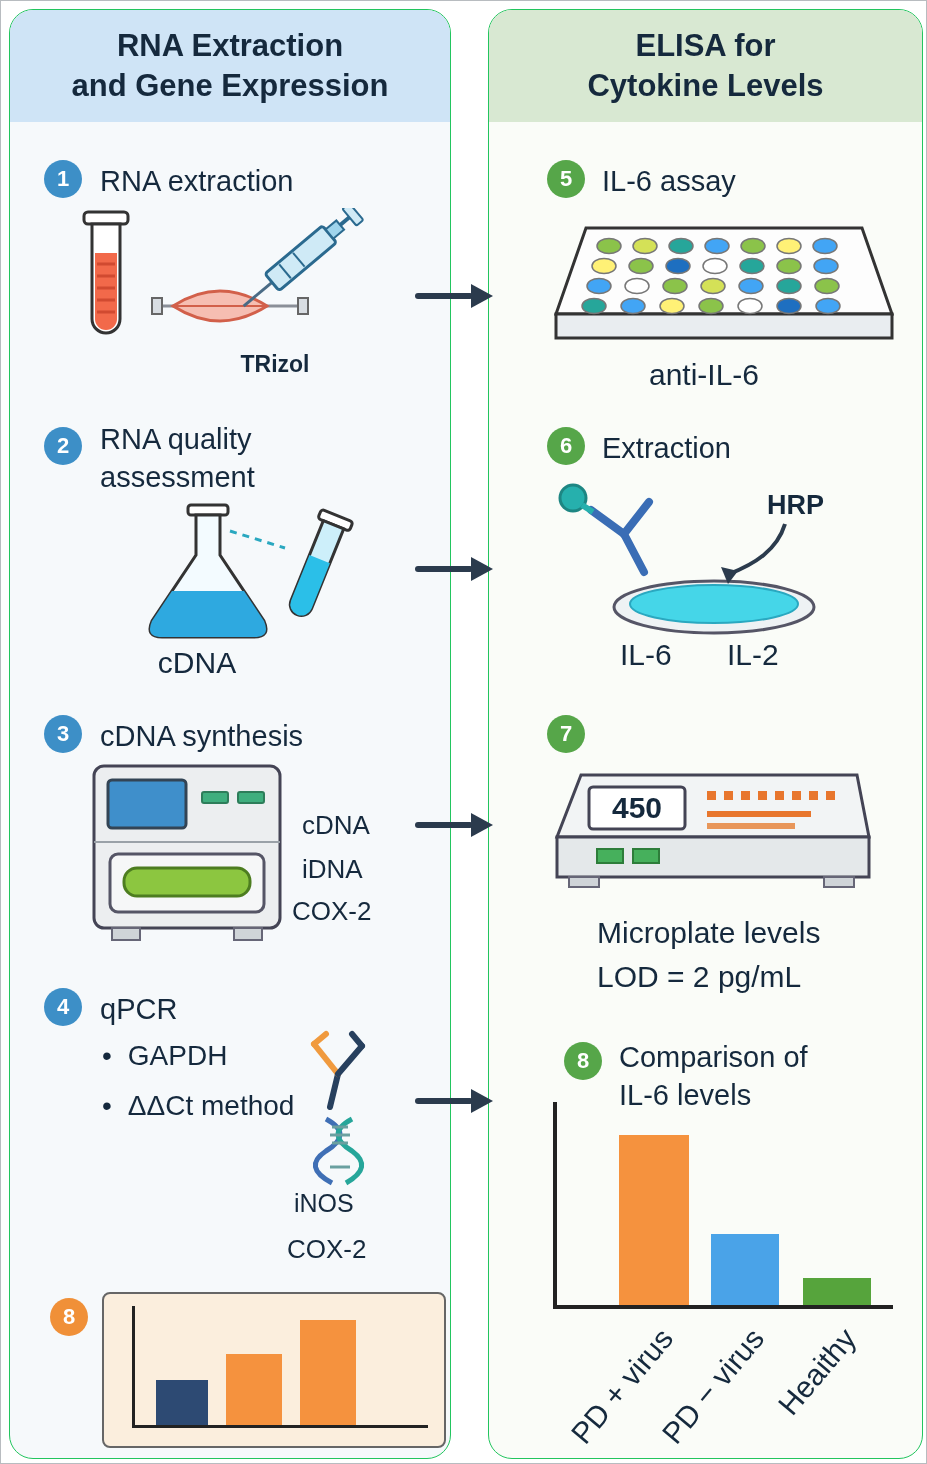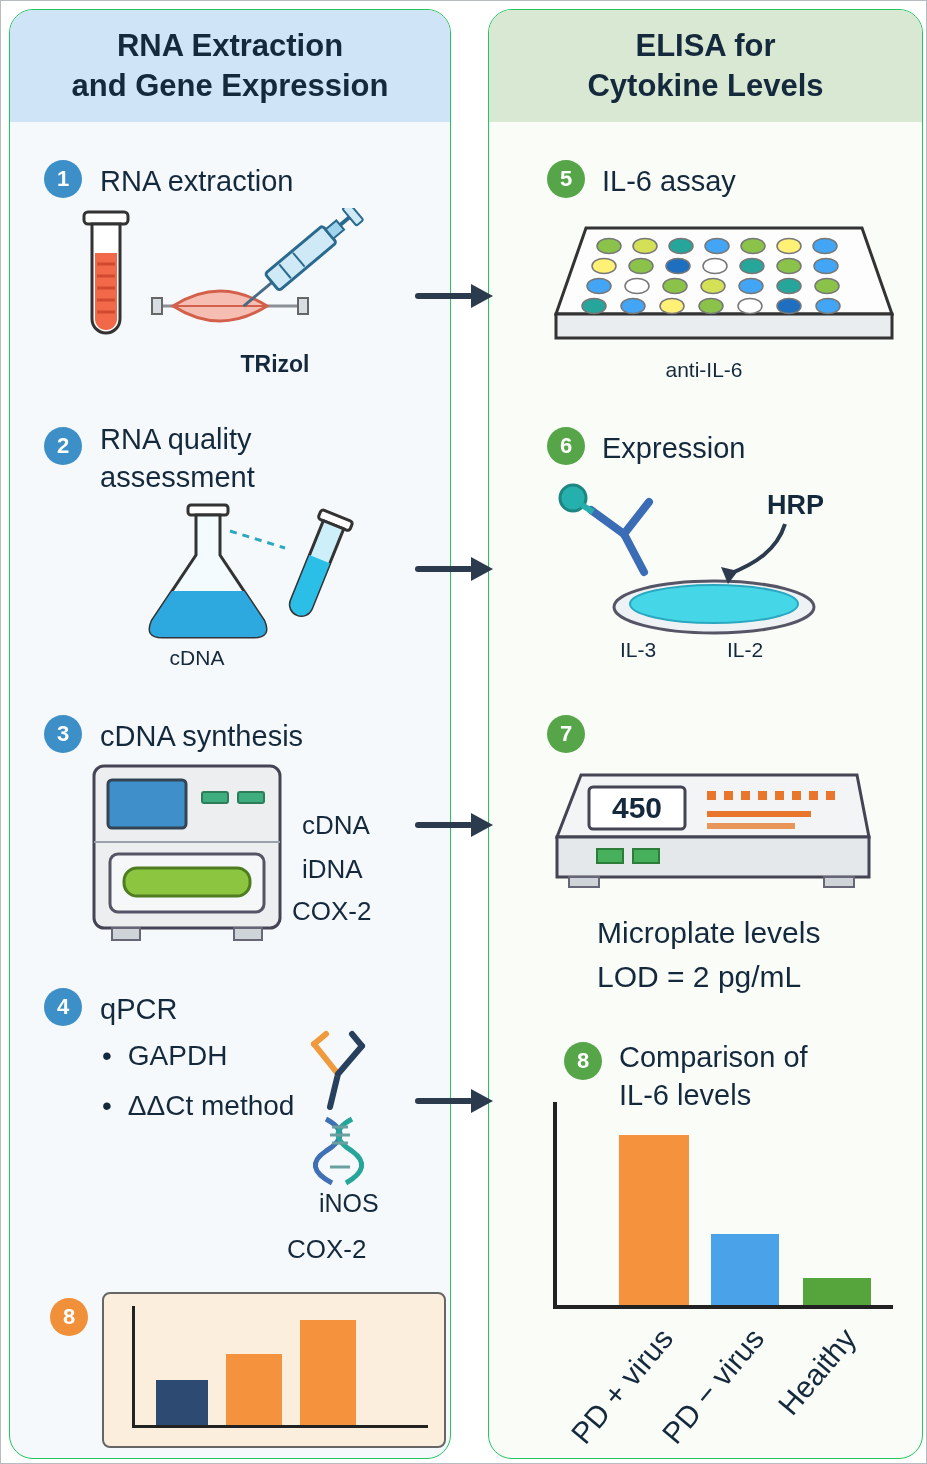--- a/index.html
+++ b/index.html
@@ -12,21 +12,21 @@
   .panel-header{position:absolute;top:0;left:0;right:0;height:112px;border-radius:23px 23px 0 0;
     display:flex;align-items:center;justify-content:center;text-align:center;
     font-size:31px;font-weight:bold;line-height:40px;color:#15293d}
   .header-blue{background:#cfe4f6}
   .header-green{background:#d8e8d2}
   .circle{position:absolute;width:38px;height:38px;border-radius:50%;display:flex;
     align-items:center;justify-content:center;color:#fff;font-size:22px;font-weight:bold}
   .c-blue{background:#3d8fc7}.c-green{background:#56a649}.c-orange{background:#f09038}
   .step-title{position:absolute;font-size:29px;font-weight:500;line-height:38px;color:#15293d}
   .preline{white-space:pre-line}
-  .caption{position:absolute;font-size:21px;color:#15293d}
+  .caption{position:absolute;font-size:30px;color:#15293d}
   .caption.center{text-align:center}
   .bold{font-weight:bold}
   .bullet{position:absolute;font-size:28px;color:#15293d}
   .bullet::before{content:"•";margin-right:16px}
   .minilabel{position:absolute;font-size:25px;color:#15293d}
   .svgbox{position:absolute}
   .arrow{position:absolute;width:80px;height:24px}
   .arrow .shaft{position:absolute;left:0;top:9px;width:58px;height:6px;background:#2b3b4d;border-radius:3px}
   .arrow .head{position:absolute;left:56px;top:0;width:0;height:0;
     border-left:22px solid #2b3b4d;border-top:12px solid transparent;border-bottom:12px solid transparent}
@@ -126,21 +126,21 @@
       <path d="M62 24 L52 12" stroke="#27405e" stroke-width="6" fill="none" stroke-linecap="round"></path>
     </svg>
     <svg class="svgbox" style="left:300px;top:1105px" width="60" height="72" viewBox="0 0 60 72">
       <path d="M16 4 Q44 19 16 36 Q-8 52 22 68" stroke="#3f6fb5" stroke-width="5" fill="none"></path>
       <path d="M42 4 Q14 19 42 36 Q64 52 36 68" stroke="#26a69a" stroke-width="5" fill="none"></path>
       <line x1="22" y1="12" x2="38" y2="12" stroke="#6aa0a0" stroke-width="3"></line>
       <line x1="20" y1="20" x2="40" y2="20" stroke="#6aa0a0" stroke-width="3"></line>
       <line x1="22" y1="28" x2="38" y2="28" stroke="#6aa0a0" stroke-width="3"></line>
       <line x1="20" y1="52" x2="40" y2="52" stroke="#6aa0a0" stroke-width="3"></line>
     </svg>
-    <div class="minilabel" style="left:309px;top:1179px">iNOS</div>
+    <div class="minilabel" style="left:284px;top:1179px">iNOS</div>
     <div class="minilabel" style="left:277px;top:1224px;font-size:26px">COX-2</div>
 
     <div class="circle c-orange" style="left:40px;top:1288px">8</div>
     <div class="inset-box">
       <div class="axis" style="left:28px;top:12px;width:3px;height:122px"></div>
       <div class="axis" style="left:28px;top:131px;width:296px;height:3px"></div>
       <div class="inset-bar navy" style="left: 52px; width: 52px; height: 45px;"></div>
       <div class="inset-bar bar-orange" style="left: 122px; width: 56px; height: 71px;"></div>
       <div class="inset-bar bar-orange" style="left: 196px; width: 56px; height: 105px;"></div>
     </div>
@@ -182,36 +182,36 @@
           <ellipse cx="158" cy="84" rx="12" ry="7.5" fill="#fff176"></ellipse>
           <ellipse cx="197" cy="84" rx="12" ry="7.5" fill="#8bc34a"></ellipse>
           <ellipse cx="236" cy="84" rx="12" ry="7.5" fill="#ffffff"></ellipse>
           <ellipse cx="275" cy="84" rx="12" ry="7.5" fill="#1e6fc0"></ellipse>
           <ellipse cx="314" cy="84" rx="12" ry="7.5" fill="#42a5f5"></ellipse>
       </g>
     </svg>
     <div class="caption center" style="left:115px;top:348px;width:200px">anti-IL-6</div>
 
     <div class="circle c-green" style="left:58px;top:417px">6</div>
-    <div class="step-title" style="left:113px;top:419px">Expression</div>
+    <div class="step-title" style="left:113px;top:419px">Extraction</div>
     <svg class="svgbox" style="left:40px;top:462px" width="350" height="170" viewBox="0 0 350 170">
       <ellipse cx="185" cy="135" rx="100" ry="26" fill="#eef2f4" stroke="#556" stroke-width="3"></ellipse>
       <ellipse cx="185" cy="132" rx="84" ry="19" fill="#45d6e8" stroke="#2aa8c0" stroke-width="2"></ellipse>
       <g stroke="#3a6db5" stroke-width="8" stroke-linecap="round" fill="none">
         <path d="M115 100 L95 62"></path>
         <path d="M95 62 L62 38"></path>
         <path d="M95 62 L120 30"></path>
       </g>
       <circle cx="44" cy="26" r="13" fill="#26b0ad" stroke="#1d8683" stroke-width="3"></circle>
       <line x1="53" y1="33" x2="64" y2="40" stroke="#26b0ad" stroke-width="6"></line>
       <text x="238" y="42" font-size="27" font-weight="600" fill="#15293d">HRP</text>
       <path d="M256 52 C248 78 226 92 200 102" fill="none" stroke="#2b3b4d" stroke-width="4"></path>
       <polygon points="192,95 209,99 199,112" fill="#2b3b4d"></polygon>
     </svg>
-    <div class="caption" style="left:131px;top:628px">IL-3</div>
+    <div class="caption" style="left:131px;top:628px">IL-6</div>
     <div class="caption" style="left:238px;top:628px">IL-2</div>
 
     <div class="circle c-green" style="left:58px;top:705px">7</div>
     <svg class="svgbox" style="left:50px;top:755px" width="345" height="145" viewBox="0 0 345 145">
       <polygon points="42,10 318,10 330,72 18,72" fill="#f2f4f5" stroke="#445" stroke-width="3"></polygon>
       <polygon points="18,72 330,72 330,112 18,112" fill="#e4e8ea" stroke="#445" stroke-width="3"></polygon>
       <rect x="50" y="22" width="96" height="42" rx="4" fill="#ffffff" stroke="#445" stroke-width="3"></rect>
       <text x="98" y="53" text-anchor="middle" font-size="30" font-weight="bold" fill="#15293d">450</text>
       <g fill="#e8762d">
         <rect x="168" y="26" width="9" height="9"></rect>

